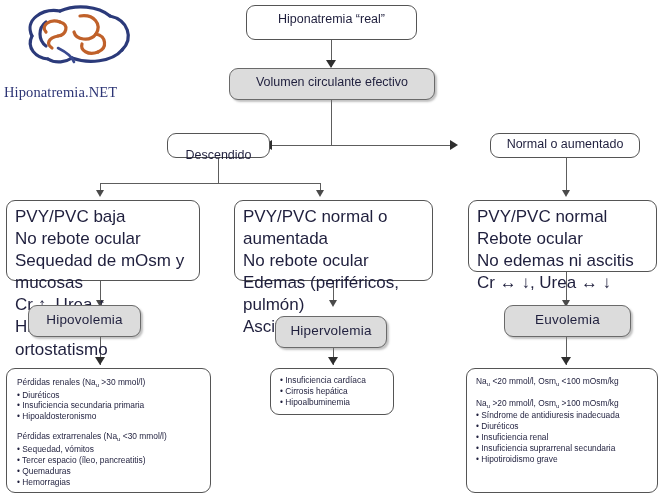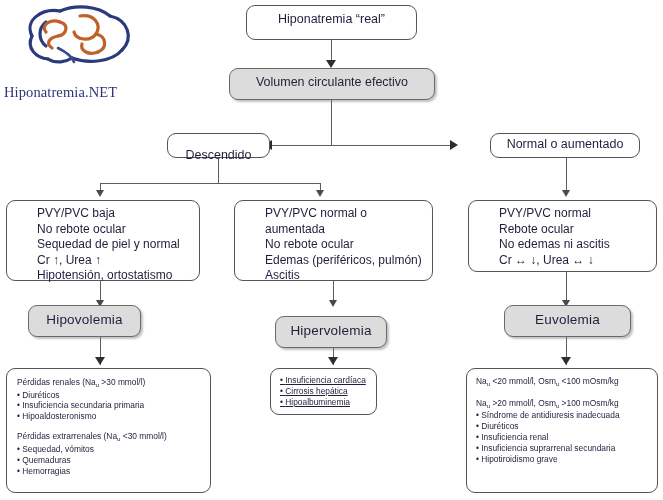--- a/index.html
+++ b/index.html
@@ -39,21 +39,21 @@
     align-items: flex-start;
     text-align: left;
   }
   .node .inner {
     padding: 5px 8px;
     line-height: 1.30;
     width: 100%;
   }
   .title-txt { font-size: 12.5px; }
   .stage-txt { font-size: 13.5px; letter-spacing: .2px; }
-  .crit-txt  { font-size: 12px; line-height: 1.32; margin-left: 22px; }
+  .crit-txt  { font-size: 17px; line-height: 1.32; }
   .etio-txt  { font-size: 8.4px;  line-height: 1.50; }
   .etio-txt .hdr { display: block; }
   .etio-txt .li  { display: block; }
   .etio-txt .spacer { display: block; height: 9px; }
   .bullet::before { content: "\2022  "; }
   sub { font-size: .72em; vertical-align: -0.28em; }
 
   
   .ln {
     position: absolute;
@@ -181,21 +181,21 @@
 </div>
 
 <div class="node" style="left:490px; top:133px; width:150px; height:25px;">
   <div class="inner title-txt" style="text-align:center; padding:2px 6px;">Normal o aumentado</div>
 </div>
 
 <div class="node text-left" style="left:6px; top:200px; width:194px; height:81px;">
   <div class="inner crit-txt">
       <div>PVY/PVC baja</div>
       <div>No rebote ocular</div>
-      <div>Sequedad de piel y normal</div>
+      <div>Sequedad de mOsm y mucosas</div>
       <div>Cr ↑, Urea ↑</div>
       <div>Hipotensión, ortostatismo</div>
     </div>
 </div>
 
 <div class="node text-left" style="left:234px; top:200px; width:199px; height:81px;">
   <div class="inner crit-txt">
       <div>PVY/PVC normal o aumentada</div>
       <div>No rebote ocular</div>
       <div>Edemas (periféricos, pulmón)</div>
@@ -226,26 +226,27 @@
 
 <div class="node text-left" style="left:6px; top:368px; width:205px; height:125px;">
   <div class="inner etio-txt" style="padding:8px 10px;">
       <span class="hdr">Pérdidas renales (Na<sub>u</sub> &gt;30 mmol/l)</span>
       <span class="li bullet">Diuréticos</span>
       <span class="li bullet">Insuficiencia secundaria primaria</span>
       <span class="li bullet">Hipoaldosteronismo</span>
       <span class="spacer"></span>
       <span class="hdr">Pérdidas extrarrenales (Na<sub>u</sub> &lt;30 mmol/l)</span>
       <span class="li bullet">Sequedad, vómitos</span>
+      <span class="li bullet">Tercer espacio (íleo, pancreatitis)</span>
       <span class="li bullet">Quemaduras</span>
       <span class="li bullet">Hemorragias</span>
     </div>
 </div>
 
-<div class="node text-left" style="left:270px; top:368px; width:107px; height:47px;text-decoration:underline;">
+<div class="node text-left" style="left:270px; top:368px; width:124px; height:47px;">
   <div class="inner etio-txt" style="padding:6px 9px;">
       <span class="li bullet">Insuficiencia cardíaca</span>
       <span class="li bullet">Cirrosis hepática</span>
       <span class="li bullet">Hipoalbuminemia</span>
     </div>
 </div>
 
 <div class="node text-left" style="left:466px; top:368px; width:192px; height:125px;">
   <div class="inner etio-txt" style="padding:7px 9px;">
       <span class="hdr">Na<sub>u</sub> &lt;20 mmol/l, Osm<sub>u</sub> &lt;100 mOsm/kg</span>

